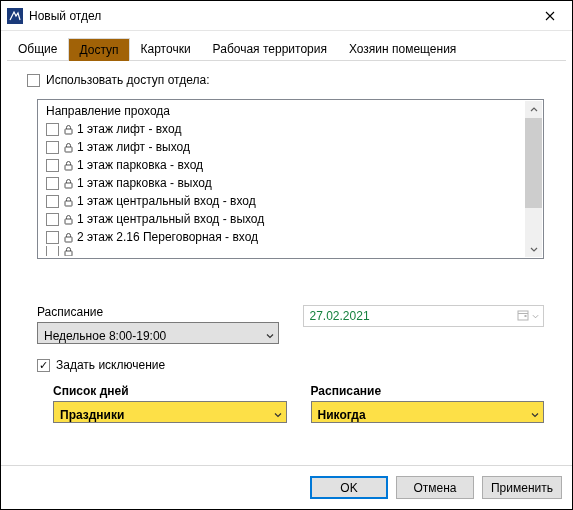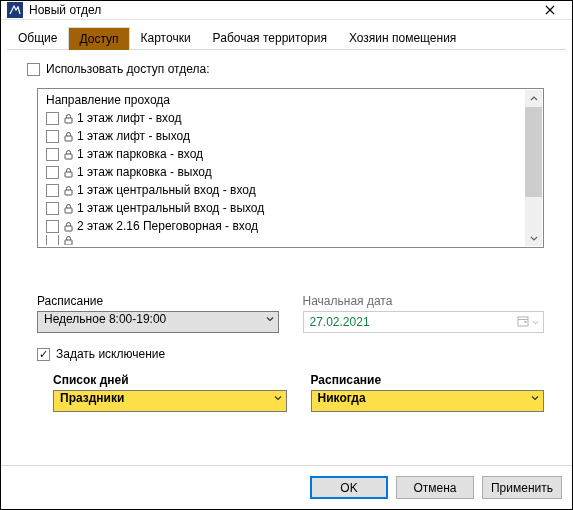--- a/index.html
+++ b/index.html
@@ -1,18 +1,18 @@
 <!DOCTYPE html>
 <html><head>
 <meta charset="utf-8">
 <style>
   * { box-sizing: border-box; font-family: "Segoe UI", Tahoma, sans-serif; font-size: 12px; }
   body { margin: 0; background: #fff; }
   .window { width: 573px; height: 510px; border: 1px solid #000; display: flex; flex-direction: column; }
-  .titlebar { height: 19px; display: flex; align-items: center; padding: 0 2px 0 6px; border-bottom: 1px solid #e5e5e5; }
+  .titlebar { height: 30px; display: flex; align-items: center; padding: 0 2px 0 6px; border-bottom: 1px solid #e5e5e5; }
   .titlebar .app-icon { width: 16px; height: 16px; background:#1a3a7a; margin-right: 6px; display:flex;align-items:center;justify-content:center;}
   .titlebar .app-icon svg { width:12px;height:12px;}
   .titlebar .title { flex: 1; color: #000; }
   .titlebar .close { width: 40px; height: 28px; display: flex; align-items: center; justify-content: center; cursor: pointer; }
   .titlebar .close svg { width: 10px; height: 10px; }
   .tabs { display: flex; padding: 6px 6px 0 6px; align-items: center; }
   .tab { padding: 4px 10px; border: 1px solid transparent; border-bottom: none; cursor: pointer; color:#000;}
   .tab.active { border-color: #d9d9d9; background: #a16207; position: relative; top: 1px; }
   .tab-strip-line { border-bottom: 1px solid #d9d9d9; margin: 0 6px; }
   .body { flex: 1; padding: 12px 20px 8px 20px; }
@@ -31,21 +31,21 @@
   .lb-cut { height: 10px; overflow:hidden; }
   .vscroll { position:absolute; right:1px; top:1px; bottom:1px; width:17px; background:#f0f0f0; display:flex; flex-direction:column;}
   .vbtn { height:17px; background:#f0f0f0; display:flex;align-items:center;justify-content:center; cursor:pointer;}
   .vbtn svg{width:8px;height:8px;}
   .vtrack { flex:1; position:relative;}
   .vthumb { position:absolute; left:0; right:0; top:0; height:90px; background:#cdcdcd;}
   .form-grid { display:flex; gap:24px; margin-top:46px; margin-left:16px; margin-right:8px;}
   .col { flex:1; }
   .lbl { color:#000; margin-bottom:3px; }
   .lbl.disabled { color:#6d6d6d;}
-  .combo { height:22px; border:1px solid #7a7a7a; background:#e1e1e1; display:flex; align-items:flex-start; padding:0 4px 0 6px; cursor:pointer; justify-content:space-between;}
+  .combo { height:22px; border:1px solid #7a7a7a; background:#e1e1e1; display:flex; align-items:flex-end; padding:0 4px 0 6px; cursor:pointer; justify-content:space-between;}
   .combo.white { background:#fde047; }
   .combo .arrow svg{width:8px;height:8px;}
   .datebox { height:22px; border:1px solid #cccccc; background:#fff; display:flex; align-items:center; padding:0 4px 0 6px; justify-content:space-between; color:#15803d;}
   .datebox .cal { display:flex; align-items:center; gap:3px; }
   .datebox .cal svg{width:12px;height:12px; opacity:0.55;}
   .datebox .arrow svg{width:7px;height:7px; opacity:0.6;}
   .sub { margin-left:32px; margin-right:8px; margin-top:8px;}
   .sub .form-grid { margin:6px 0 0 0;font-weight:bold;}
   .footer { height:44px; border-top:1px solid #d9d9d9; display:flex; align-items:center; justify-content:flex-end; padding:0 10px; gap:8px;}
   .btn { min-width:78px; height:23px; border:1px solid #adadad; background:#e1e1e1; display:flex;align-items:center;justify-content:center; cursor:pointer; padding:0 8px;}
@@ -193,21 +193,20 @@
       <div class="col">
         <div class="lbl">Расписание</div>
         <div class="combo">
           <span>Недельное 8:00-19:00</span>
           <span class="arrow"><svg viewBox="0 0 8 8">
                 <path d="M1 2.5 L4 5.5 L7 2.5" stroke="#333" fill="none" stroke-width="1.2"></path>
               </svg></span>
         </div>
       </div>
       <div class="col">
-        <div class="lbl disabled">Начальная дата</div>
         <div class="datebox">
           <span>27.02.2021</span>
           <span class="cal">
             <span><svg viewBox="0 0 12 12">
                   <rect x="1" y="2" width="10" height="9" fill="none" stroke="#777"></rect>
                   <line x1="1" y1="4.5" x2="11" y2="4.5" stroke="#777"></line>
                   <rect x="7.5" y="6" width="2" height="2" fill="#777"></rect>
                 </svg></span>
             <span class="arrow"><svg viewBox="0 0 8 8">
                   <path d="M1 2.5 L4 5.5 L7 2.5" stroke="#666" fill="none" stroke-width="1"></path>

